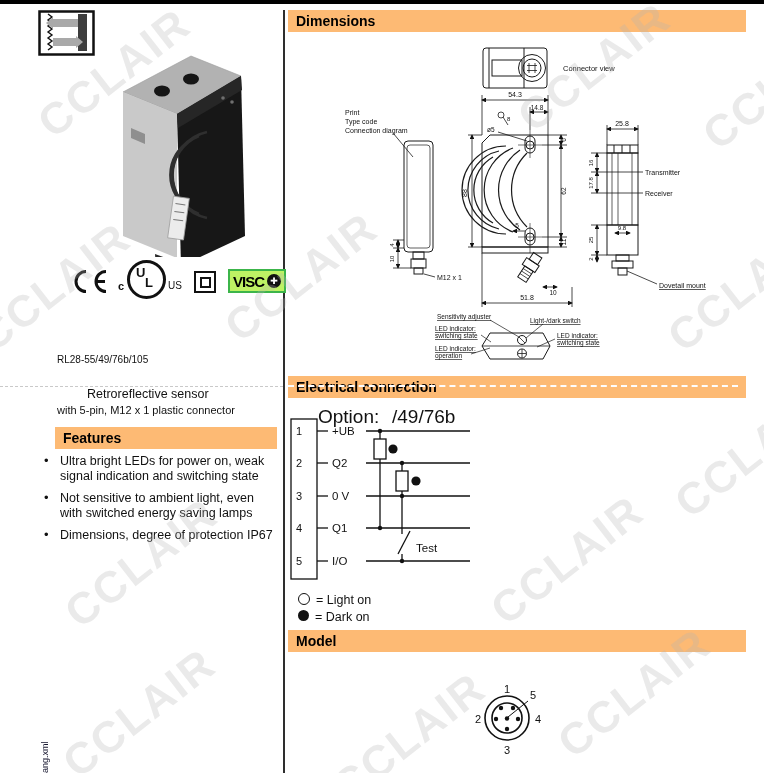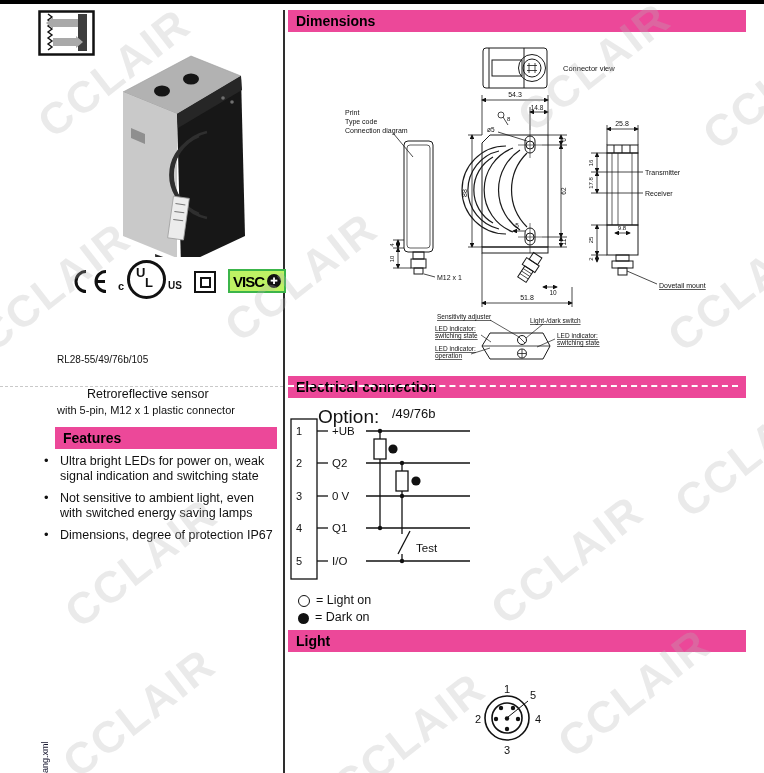--- a/index.html
+++ b/index.html
@@ -1,19 +1,19 @@
 <!DOCTYPE html>
 <html><head>
 <meta charset="utf-8">
 <style>
   html,body{margin:0;padding:0;background:#fff;}
   #page{position:relative;width:764px;height:773px;background:#fff;overflow:hidden;
         font-family:"Liberation Sans",sans-serif;color:#111;}
   .abs{position:absolute;}
-  .bar{position:absolute;background:#ec4899;height:22px;display:flex;align-items:center;
+  .bar{position:absolute;background:#fdba74;height:22px;display:flex;align-items:center;
        padding-left:8px;font-weight:bold;font-size:14px;color:#000;}
   .wm{position:absolute;font-weight:bold;font-size:44px;letter-spacing:2px;
       color:rgba(178,178,178,0.28);transform:rotate(-38deg);white-space:nowrap;pointer-events:none;z-index:5;}
   .topstrip{position:absolute;left:0;top:0;width:764px;height:4px;background:#000;}
   .divider{position:absolute;left:283px;top:10px;width:2px;height:763px;background:#2e2e2e;}
   .side-text{position:absolute;left:40px;top:773px;transform:rotate(-90deg);transform-origin:0 0;
              font-size:9px;color:#15152e;white-space:nowrap;}
   
   .model-number{position:absolute;left:57px;top:354px;font-weight:normal;font-size:10px;}
   .desc1{position:absolute;left:57px;top:387px;font-size:12.5px;margin-left:30px;}
@@ -22,33 +22,33 @@
   .feat-row{display:flex;margin-bottom:8px;font-size:12.5px;line-height:14.5px;}
   .feat-bullet{width:16px;flex:none;}
   .feat-bullet::before{content:"•";font-size:13px;}
   
   .ce-box{position:absolute;left:72px;top:268px;}
   .ul-wrap{position:absolute;left:118px;top:260px;width:70px;height:40px;}
   .ul-c{position:absolute;left:0;top:20px;font-weight:bold;font-size:11px;}
   .ul-circle{position:absolute;left:9px;top:0;width:33px;height:33px;border:3px solid #111;border-radius:50%;}
   .ul-u{position:absolute;left:6px;top:2px;font-weight:bold;font-size:13px;}
   .ul-l{position:absolute;left:15px;top:12px;font-weight:bold;font-size:13px;}
-  .ul-us{position:absolute;left:50px;top:20px;font-weight:bold;font-size:10px;}
+  .ul-us{position:absolute;left:50px;top:20px;font-weight:normal;font-size:10px;}
   .sq-outer{position:absolute;left:194px;top:271px;width:18px;height:18px;border:2px solid #111;
             display:flex;align-items:center;justify-content:center;}
   .sq-inner{width:7px;height:7px;border:2px solid #111;}
   .visco{position:absolute;left:228px;top:269px;height:20px;border:2.5px solid #3cb54a;background:#bef264;
          display:flex;align-items:center;padding:0 3px;gap:3px;}
   .visco-text{font-weight:bold;font-size:15px;letter-spacing:-1px;color:#000;}
   .visco-o{width:14px;height:14px;border-radius:50%;background:#111;color:#fff;font-size:9px;
            display:flex;align-items:center;justify-content:center;}
   
   .option-label{position:absolute;left:318px;top:406px;font-size:19px;}
-  .option-value{position:absolute;left:392px;top:406px;font-size:13px;}
-  .legend-row{position:absolute;left:298px;display:flex;align-items:flex-end;gap:6px;font-size:12.5px;}
+  .option-value{position:absolute;left:392px;top:406px;font-size:19px;}
+  .legend-row{position:absolute;left:298px;display:flex;align-items:flex-start;gap:6px;font-size:12.5px;}
   .circle-open{width:10px;height:10px;border:1.6px solid #111;border-radius:50%;background:#fff;flex:none;}
   .circle-filled{width:11px;height:11px;border-radius:50%;background:#111;flex:none;}
   .dash-gray{position:absolute;left:0;top:386px;width:283px;border-top:1.5px dashed #c9c9c9;}
   .dash-white{position:absolute;left:288px;top:385px;width:450px;border-top:2px dashed #fdfdfd;z-index:3;}
   svg{font-family:"Liberation Sans",sans-serif;}
   svg text{fill:#111;}
 </style>
 </head>
 <body>
 
@@ -377,21 +377,21 @@
 
   <div class="legend-row" style="top:593px">
     <span class="circle-open"></span>
     <span>= Light on</span>
   </div>
   <div class="legend-row" style="top:610px">
     <span class="circle-filled"></span>
     <span>= Dark on</span>
   </div>
 
-  <div class="bar" style="left:288px;top:630px;width:450px">Light</div>
+  <div class="bar" style="left:288px;top:630px;width:450px">Model</div>
 
   <svg class="abs" style="left:285px;top:655px" width="479" height="118" viewBox="0 0 479 118">
     <g stroke="#111" stroke-width="1.6" fill="none">
       <circle cx="222" cy="63" r="22"></circle>
       <circle cx="222" cy="63" r="15"></circle>
       <line x1="243" y1="46" x2="223" y2="62" stroke-width="1"></line>
     </g>
     <g fill="#111">
       <circle cx="216" cy="53" r="2.2"></circle>
         <circle cx="228" cy="53" r="2.2"></circle>

